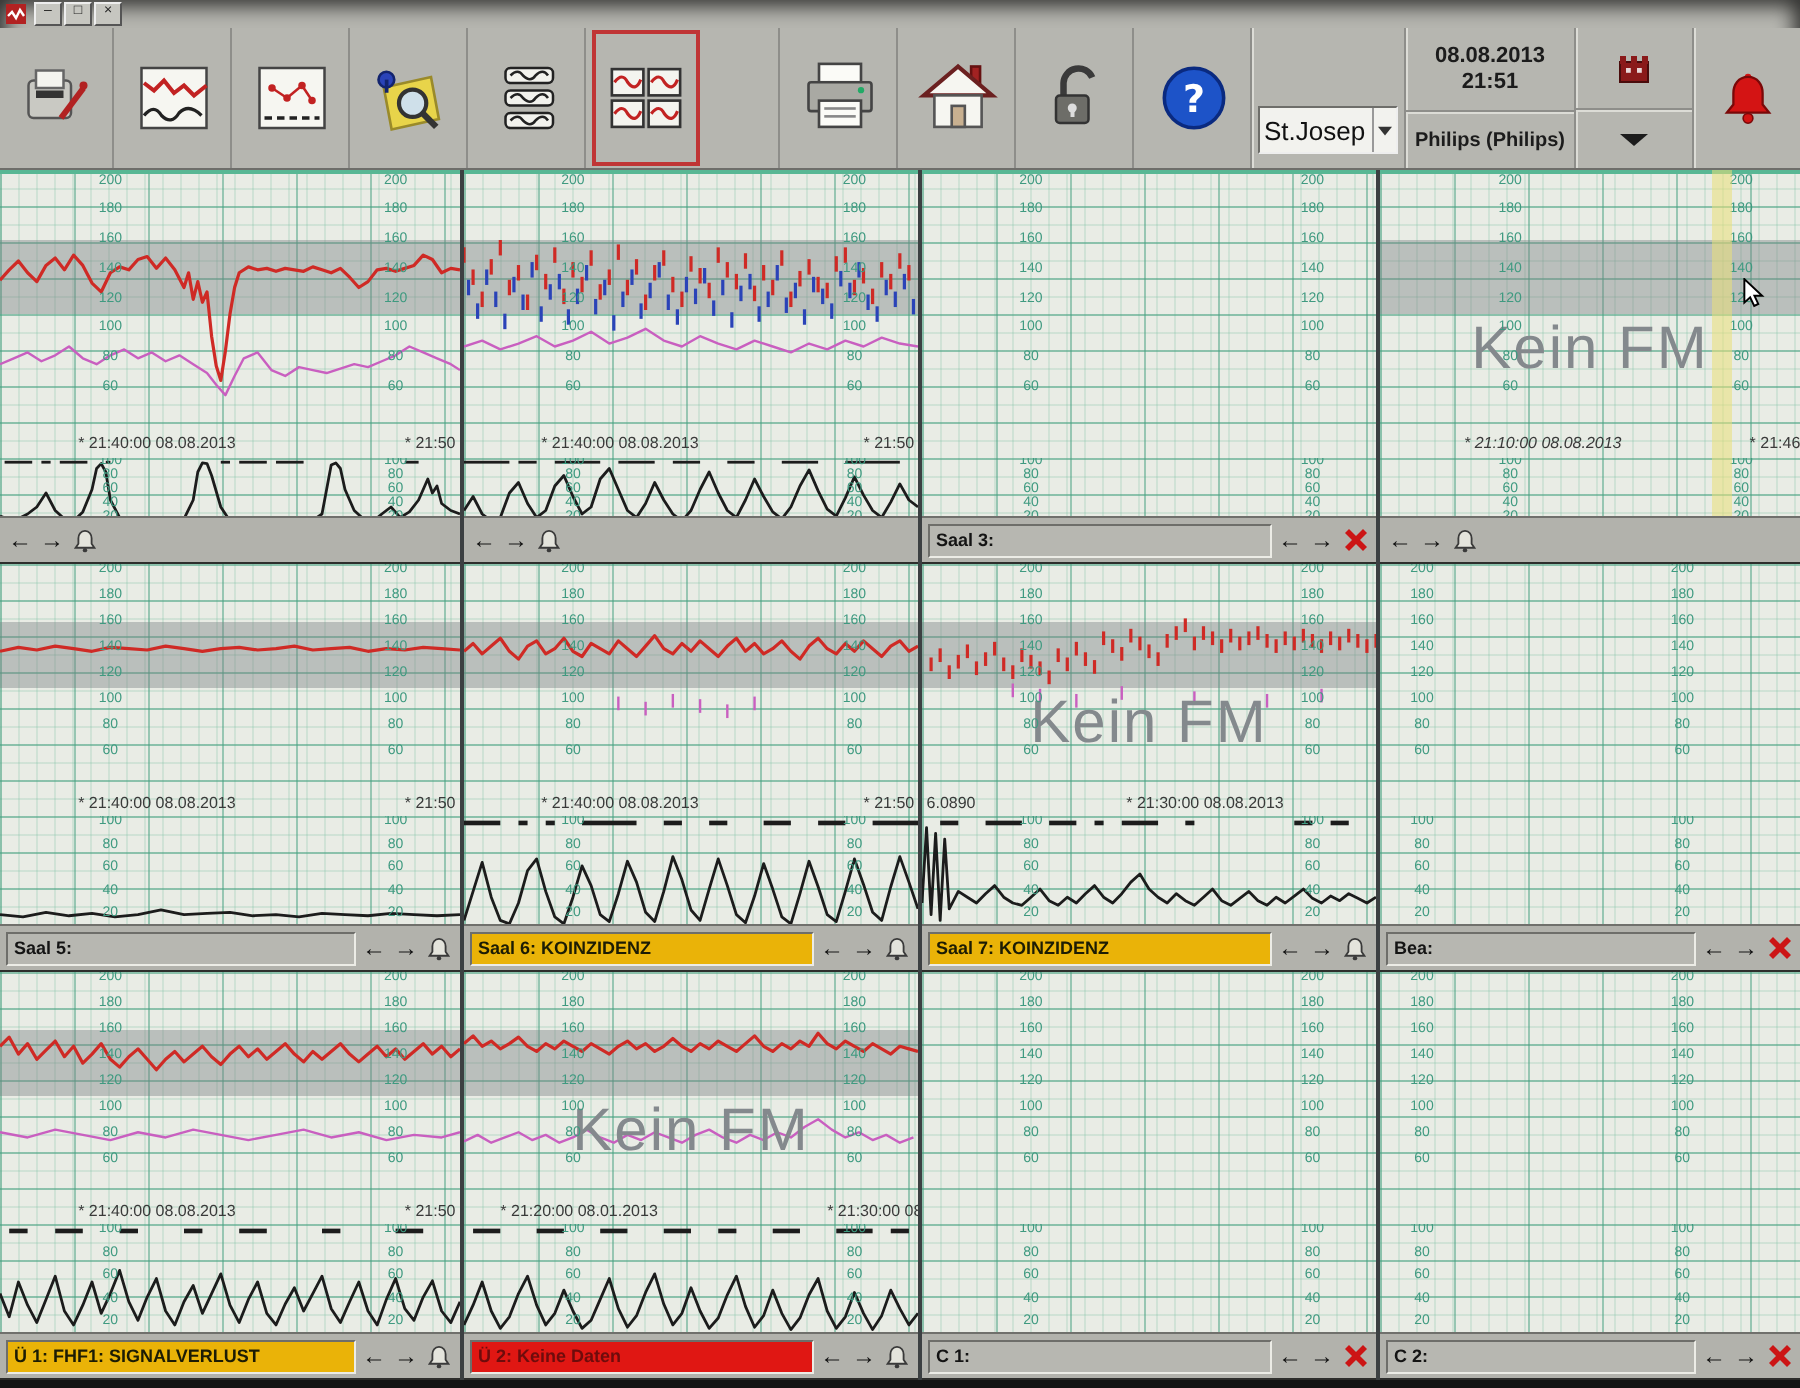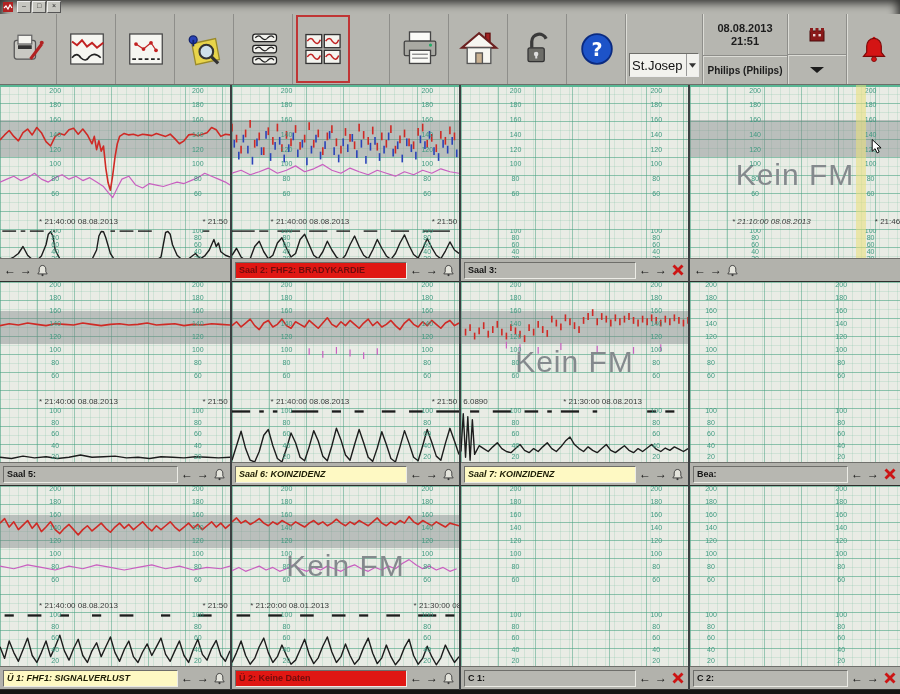--- a/index.html
+++ b/index.html
@@ -55,21 +55,21 @@
   .cursorband{position:absolute;top:0;bottom:0;width:10px;background:rgba(233,224,120,.55);z-index:3;}
   .mcursor{position:absolute;z-index:4;}
   
   .statusbar{height:20px;display:flex;align-items:center;gap:2px;background:#b2b2ac;padding:1px 3px;
              border-top:1px solid #70706c;border-bottom:1px solid #2e2e2c;}
   .sfield{flex:1;height:15px;border:1px solid;border-color:#6e6e6a #ececе6 #ececе6 #6e6e6a;
           border-color:#6e6e6a #ecece6 #ecece6 #6e6e6a;display:flex;align-items:center;overflow:hidden;}
   .slabel{font-size:9px;font-weight:bold;padding-left:3px;white-space:nowrap;}
   .s-normal{background:#b7b7b1;color:#141414;}
   .s-alarm{background:#e01713;color:#6e0c0c;}
-  .s-warn{background:#fef9c3;color:#1c1c04;font-style:italic;}
+  .s-warn{background:#eab308;color:#1c1c04;}
   .sarrow{width:14px;text-align:center;font-size:12px;font-weight:bold;color:#111;line-height:14px;}
   .sicon{width:15px;display:flex;align-items:center;justify-content:center;}
   .bottom-edge{height:4px;background:#141414;}
 </style>
 </head>
 <body>
 
 <div class="app">
 
   <div class="titlebar">
@@ -455,23 +455,20 @@
             <span class="scale-num" style="left: 24%; top: 85%;">20</span>
             <span class="scale-num" style="left: 86%; top: 5%;">100</span>
             <span class="scale-num" style="left: 86%; top: 25%;">80</span>
             <span class="scale-num" style="left: 86%; top: 45%;">60</span>
             <span class="scale-num" style="left: 86%; top: 65%;">40</span>
             <span class="scale-num" style="left: 86%; top: 85%;">20</span>
           </div>
 
     </div>
     <div class="statusbar">
-      <div class="sfield s-alarm">
-        <span class="slabel">Saal 2: FHF2: BRADYKARDIE</span>
-      </div>
       <span class="sarrow">←</span>
       <span class="sarrow">→</span>
       <span class="sicon">
         <svg width="11" height="13" viewBox="0 0 12 14">
               <path d="M6 1.5 c-2.4 0 -3.6 2 -3.6 4 v3 l-1.5 2.2 h10.2 l-1.5 -2.2 v-3 c0 -2 -1.2 -4 -3.6 -4 z" fill="#e4e4dc" stroke="#3a3a3a"></path>
               <circle cx="6" cy="12" r="1.2" fill="#3a3a3a"></circle>
             </svg>
       </span>
 
     </div>

